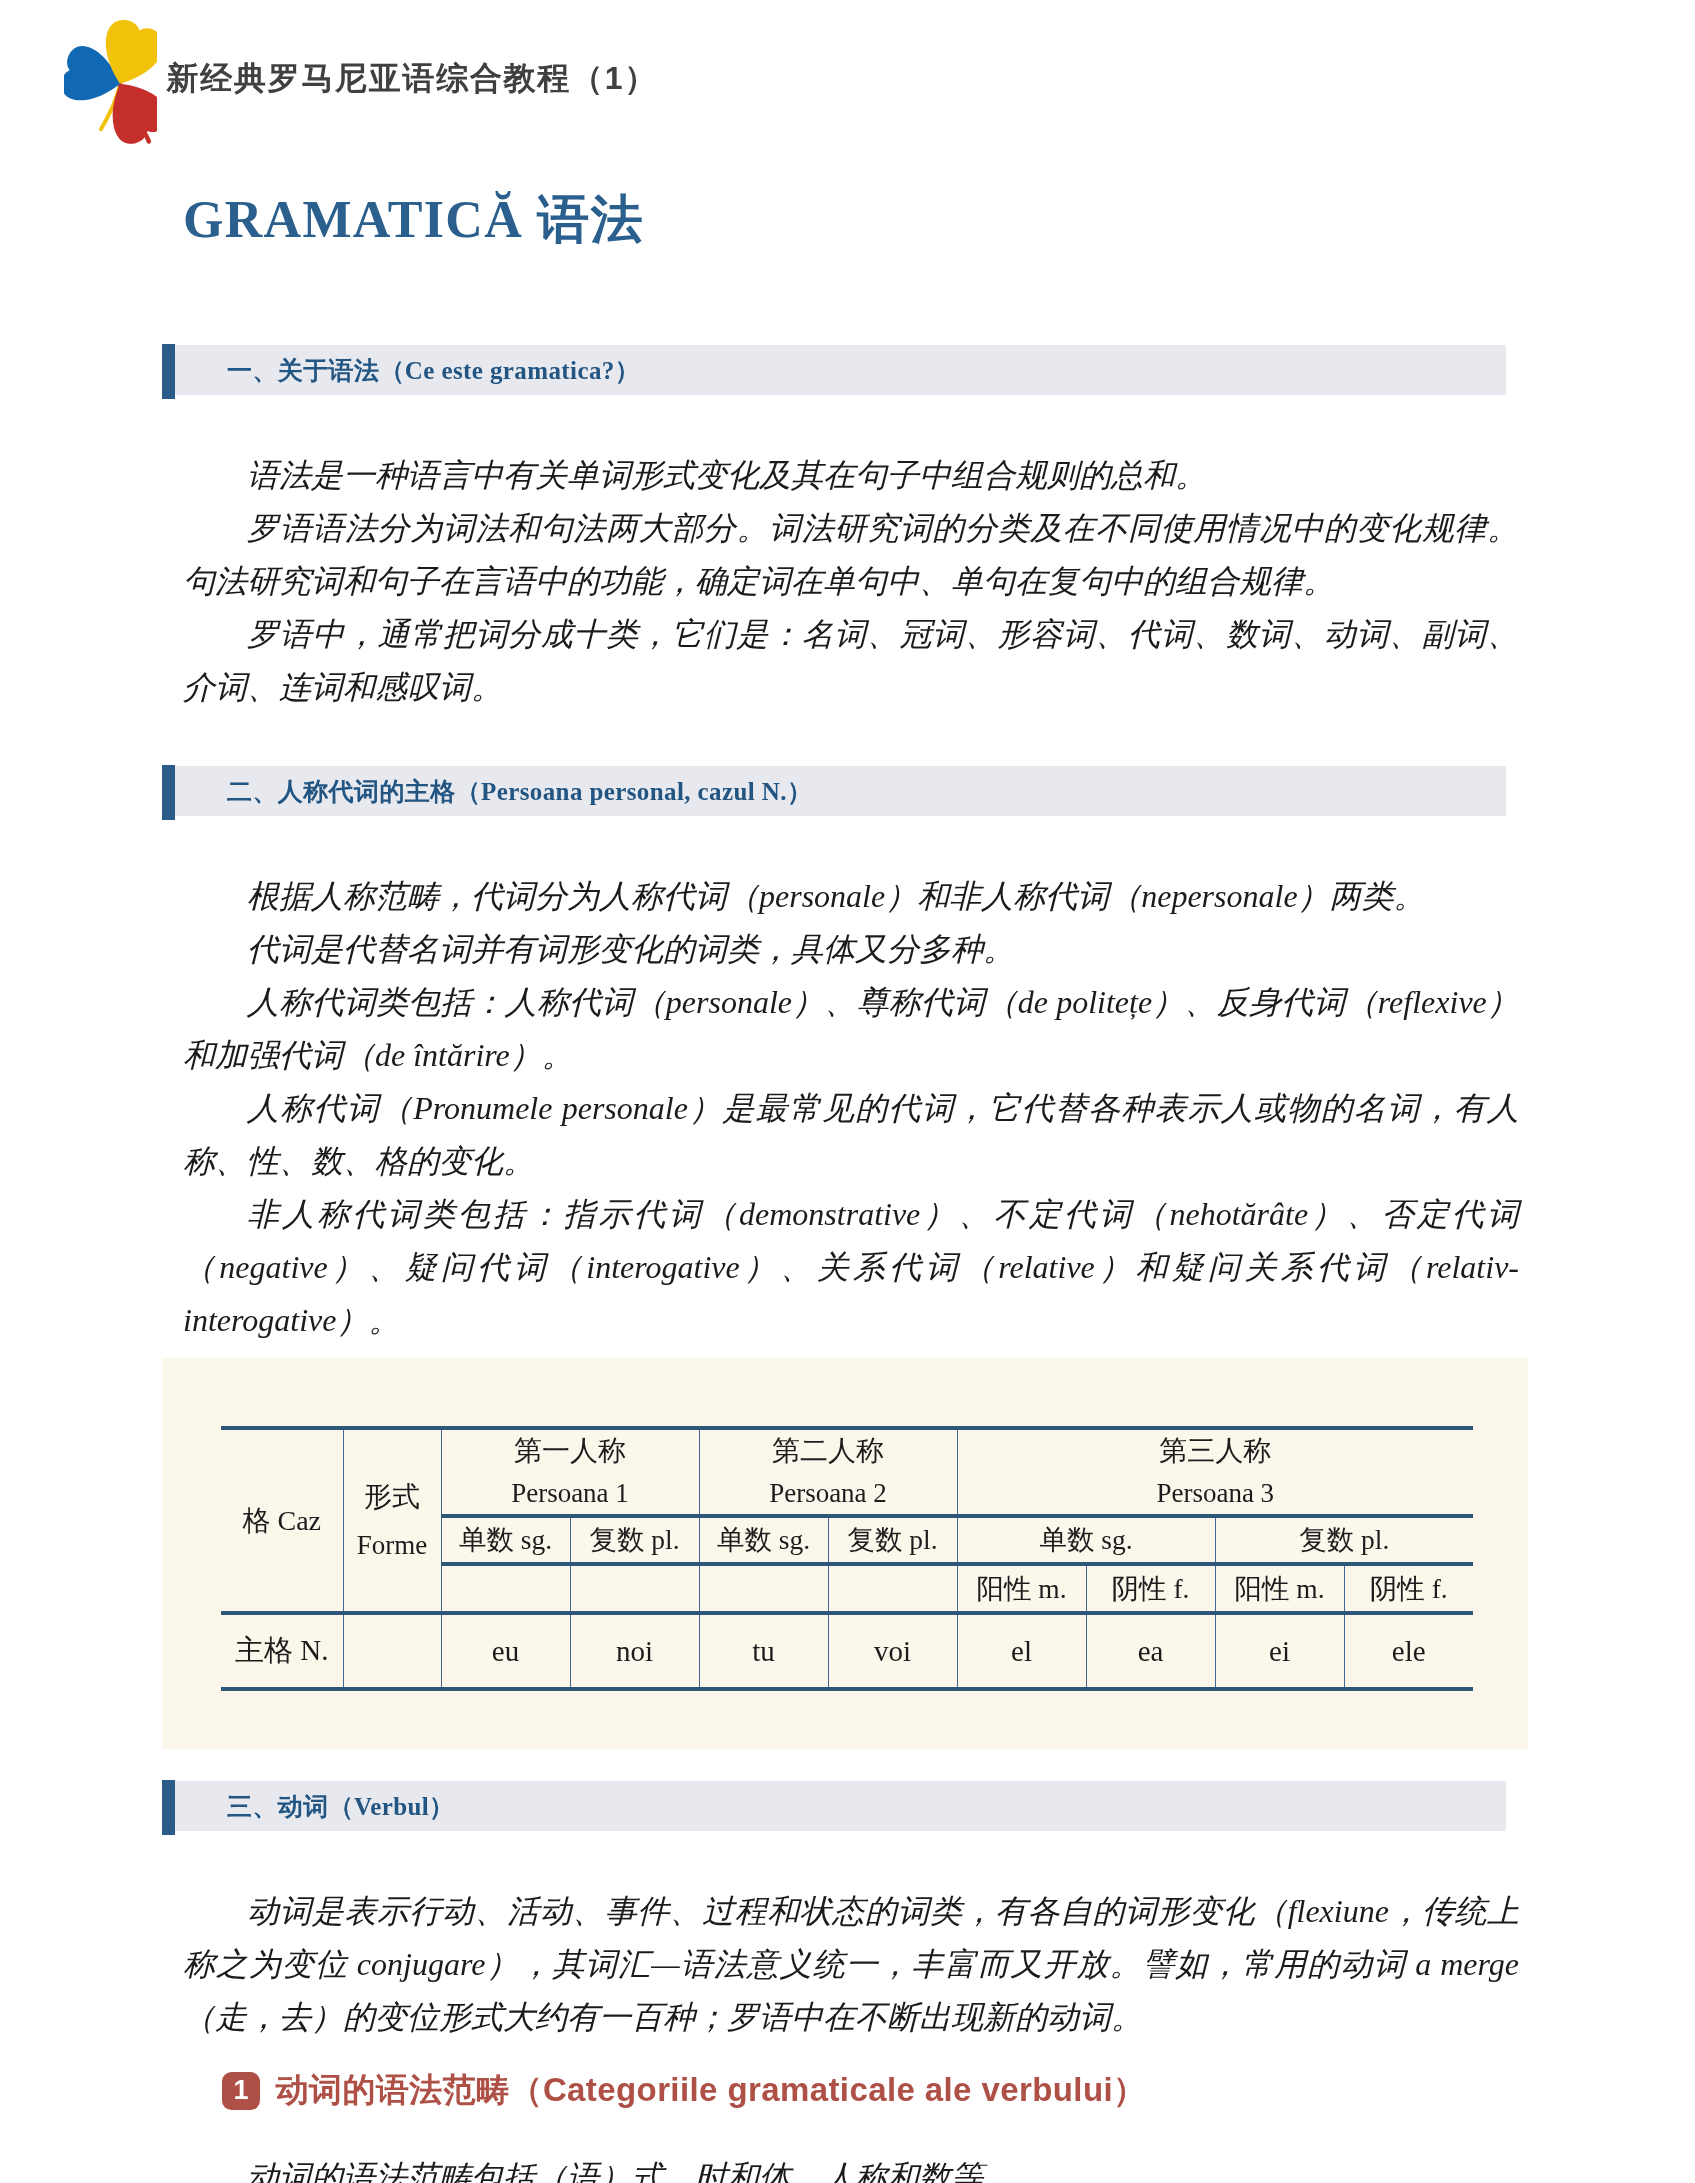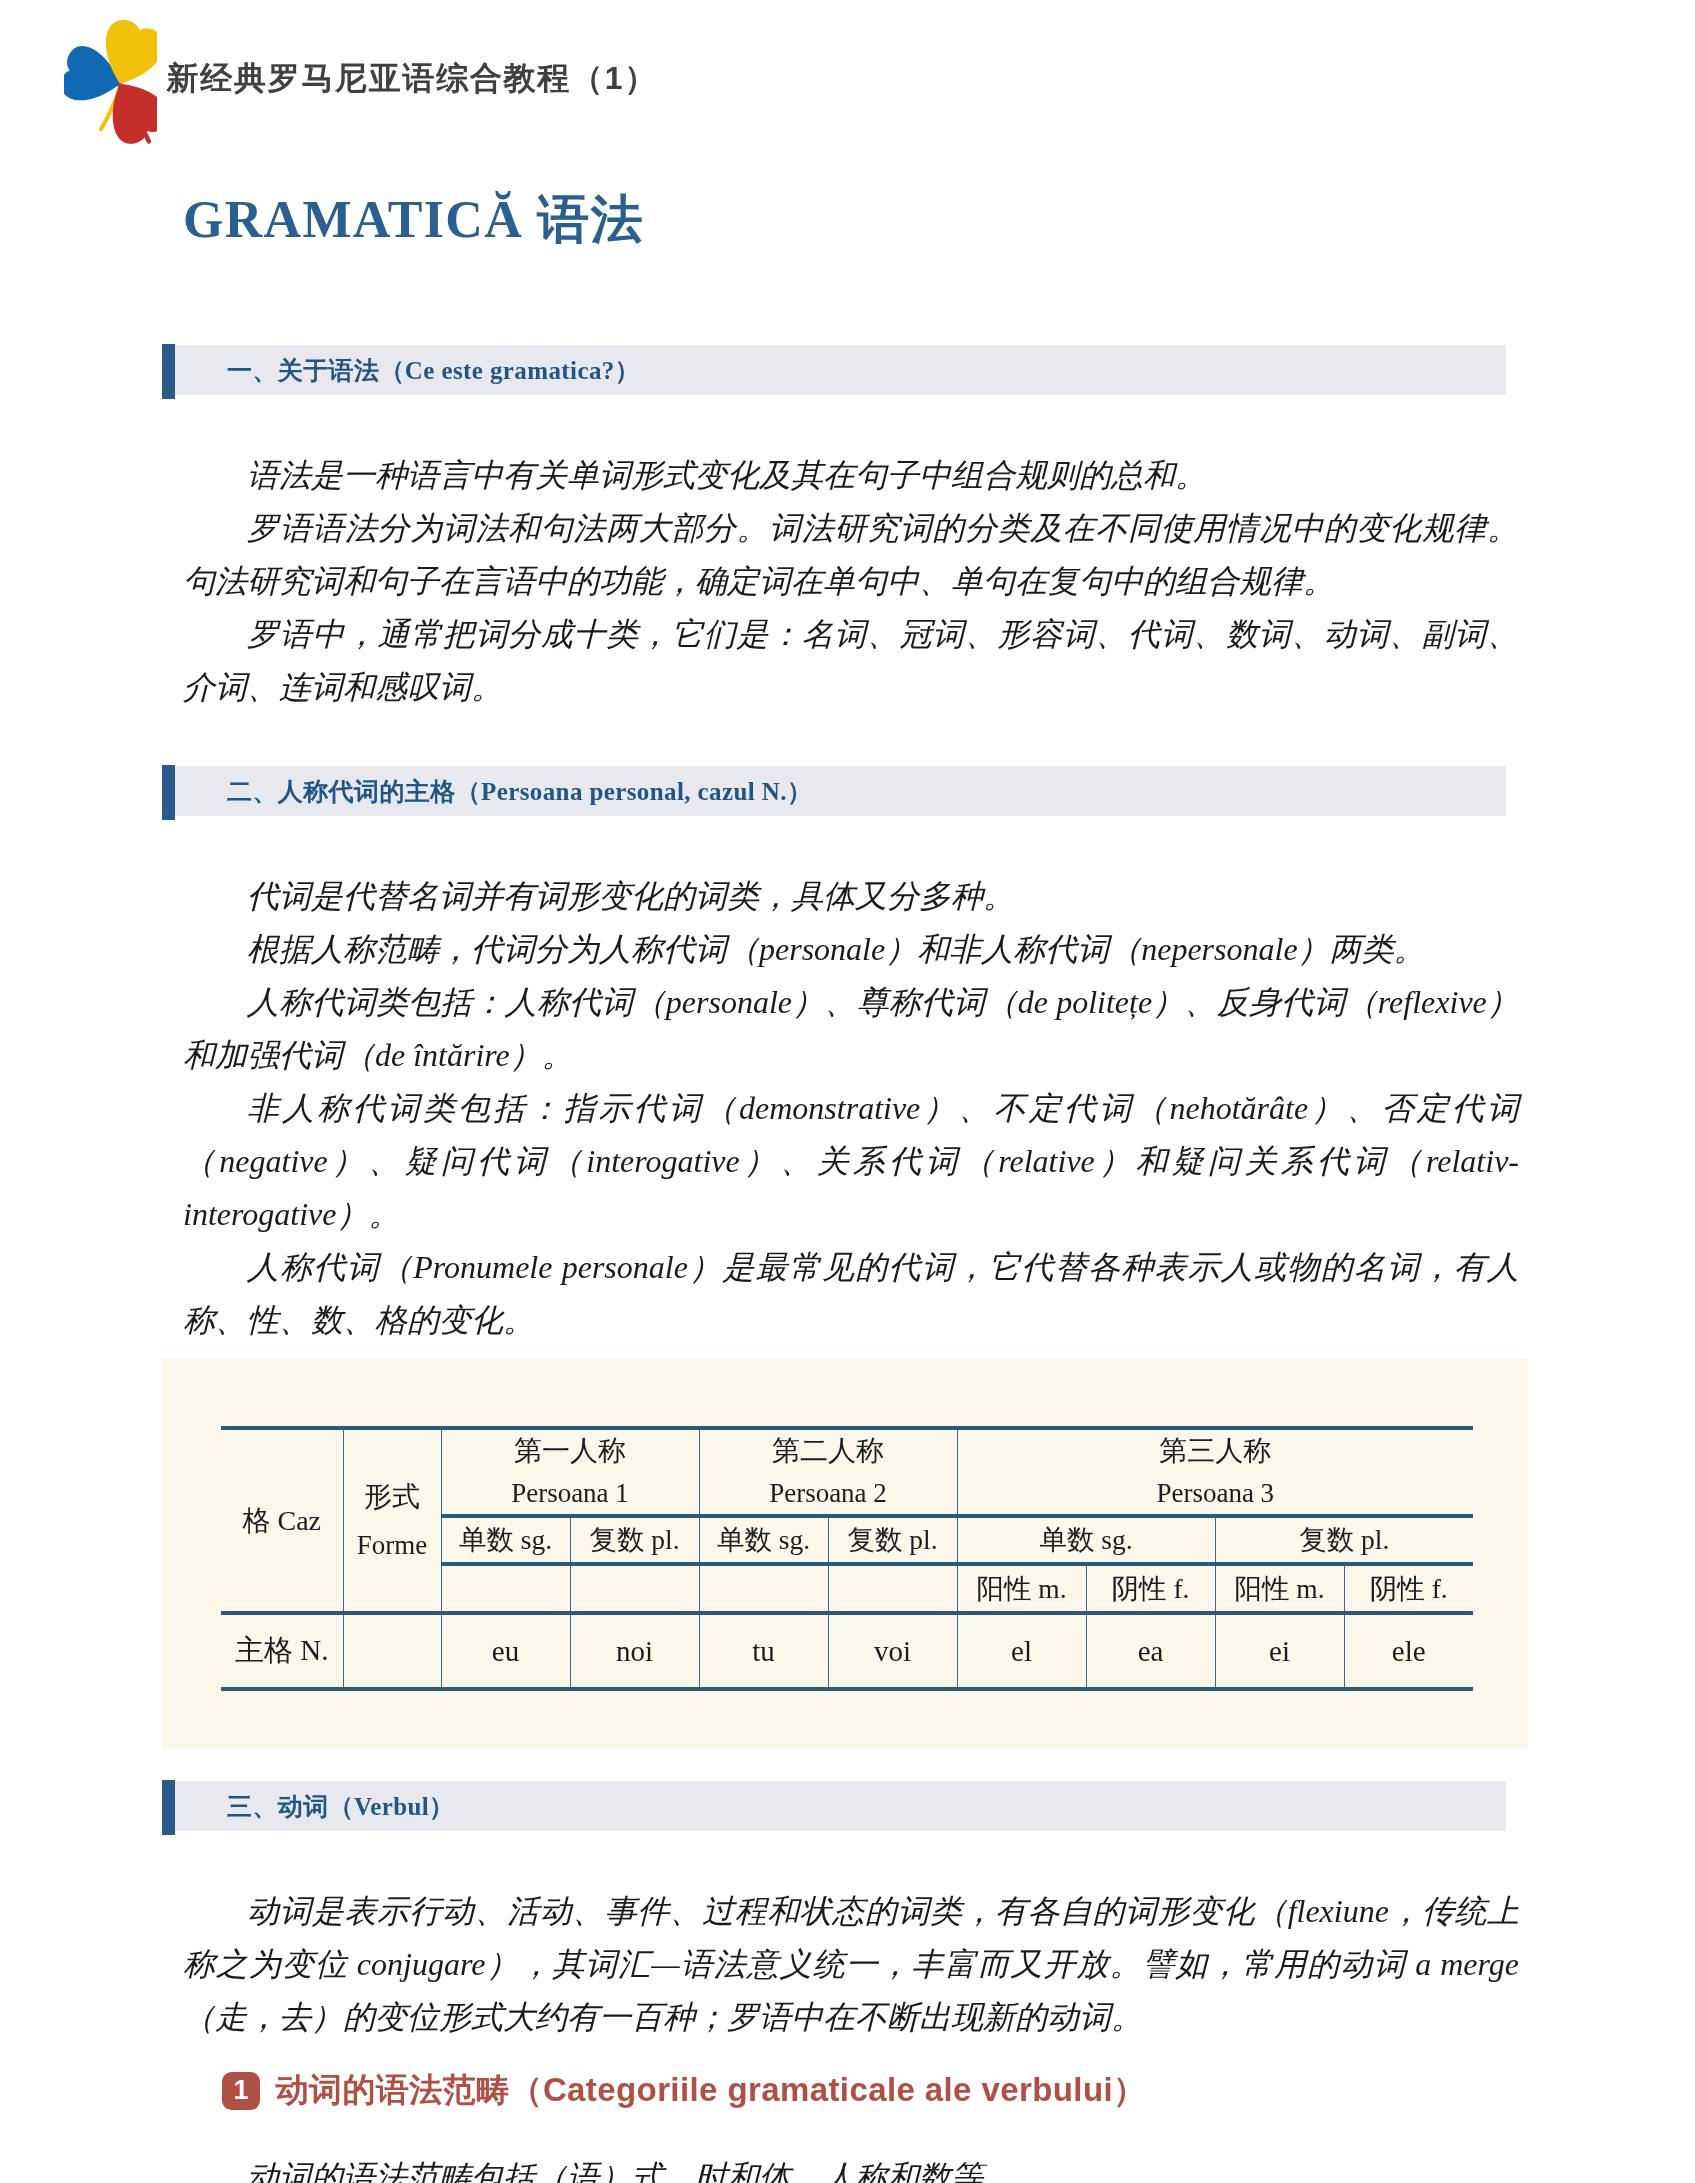--- a/index.html
+++ b/index.html
@@ -124,25 +124,25 @@
     <span class="bar-text">一、关于语法（Ce este gramatica?）</span>
   </div>
   <p class="body ind">语法是一种语言中有关单词形式变化及其在句子中组合规则的总和。</p>
   <p class="body ind">罗语语法分为词法和句法两大部分。词法研究词的分类及在不同使用情况中的变化规律。句法研究词和句子在言语中的功能，确定词在单句中、单句在复句中的组合规律。</p>
   <p class="body ind">罗语中，通常把词分成十类，它们是：名词、冠词、形容词、代词、数词、动词、副词、介词、连词和感叹词。</p>
 
   <div class="section-bar mt-bar2">
     <span class="accent"></span>
     <span class="bar-text">二、人称代词的主格（Persoana personal, cazul N.）</span>
   </div>
+  <p class="body ind">根据人称范畴，代词分为人称代词（personale）和非人称代词（nepersonale）两类。</p>
   <p class="body ind">代词是代替名词并有词形变化的词类，具体又分多种。</p>
-  <p class="body ind">根据人称范畴，代词分为人称代词（personale）和非人称代词（nepersonale）两类。</p>
   <p class="body ind">人称代词类包括：人称代词（personale）、尊称代词（de politețe）、反身代词（reflexive）和加强代词（de întărire）。</p>
+  <p class="body ind">人称代词（Pronumele personale）是最常见的代词，它代替各种表示人或物的名词，有人称、性、数、格的变化。</p>
   <p class="body ind">非人称代词类包括：指示代词（demonstrative）、不定代词（nehotărâte）、否定代词（negative）、疑问代词（interogative）、关系代词（relative）和疑问关系代词（relativ-interogative）。</p>
-  <p class="body ind">人称代词（Pronumele personale）是最常见的代词，它代替各种表示人或物的名词，有人称、性、数、格的变化。</p>
 
   <div class="table-panel">
     <table class="pron-table">
       <colgroup>
         <col class="c1">
           <col class="c2">
         <col class="cv">
           <col class="cv">
           <col class="cv">
           <col class="cv">

